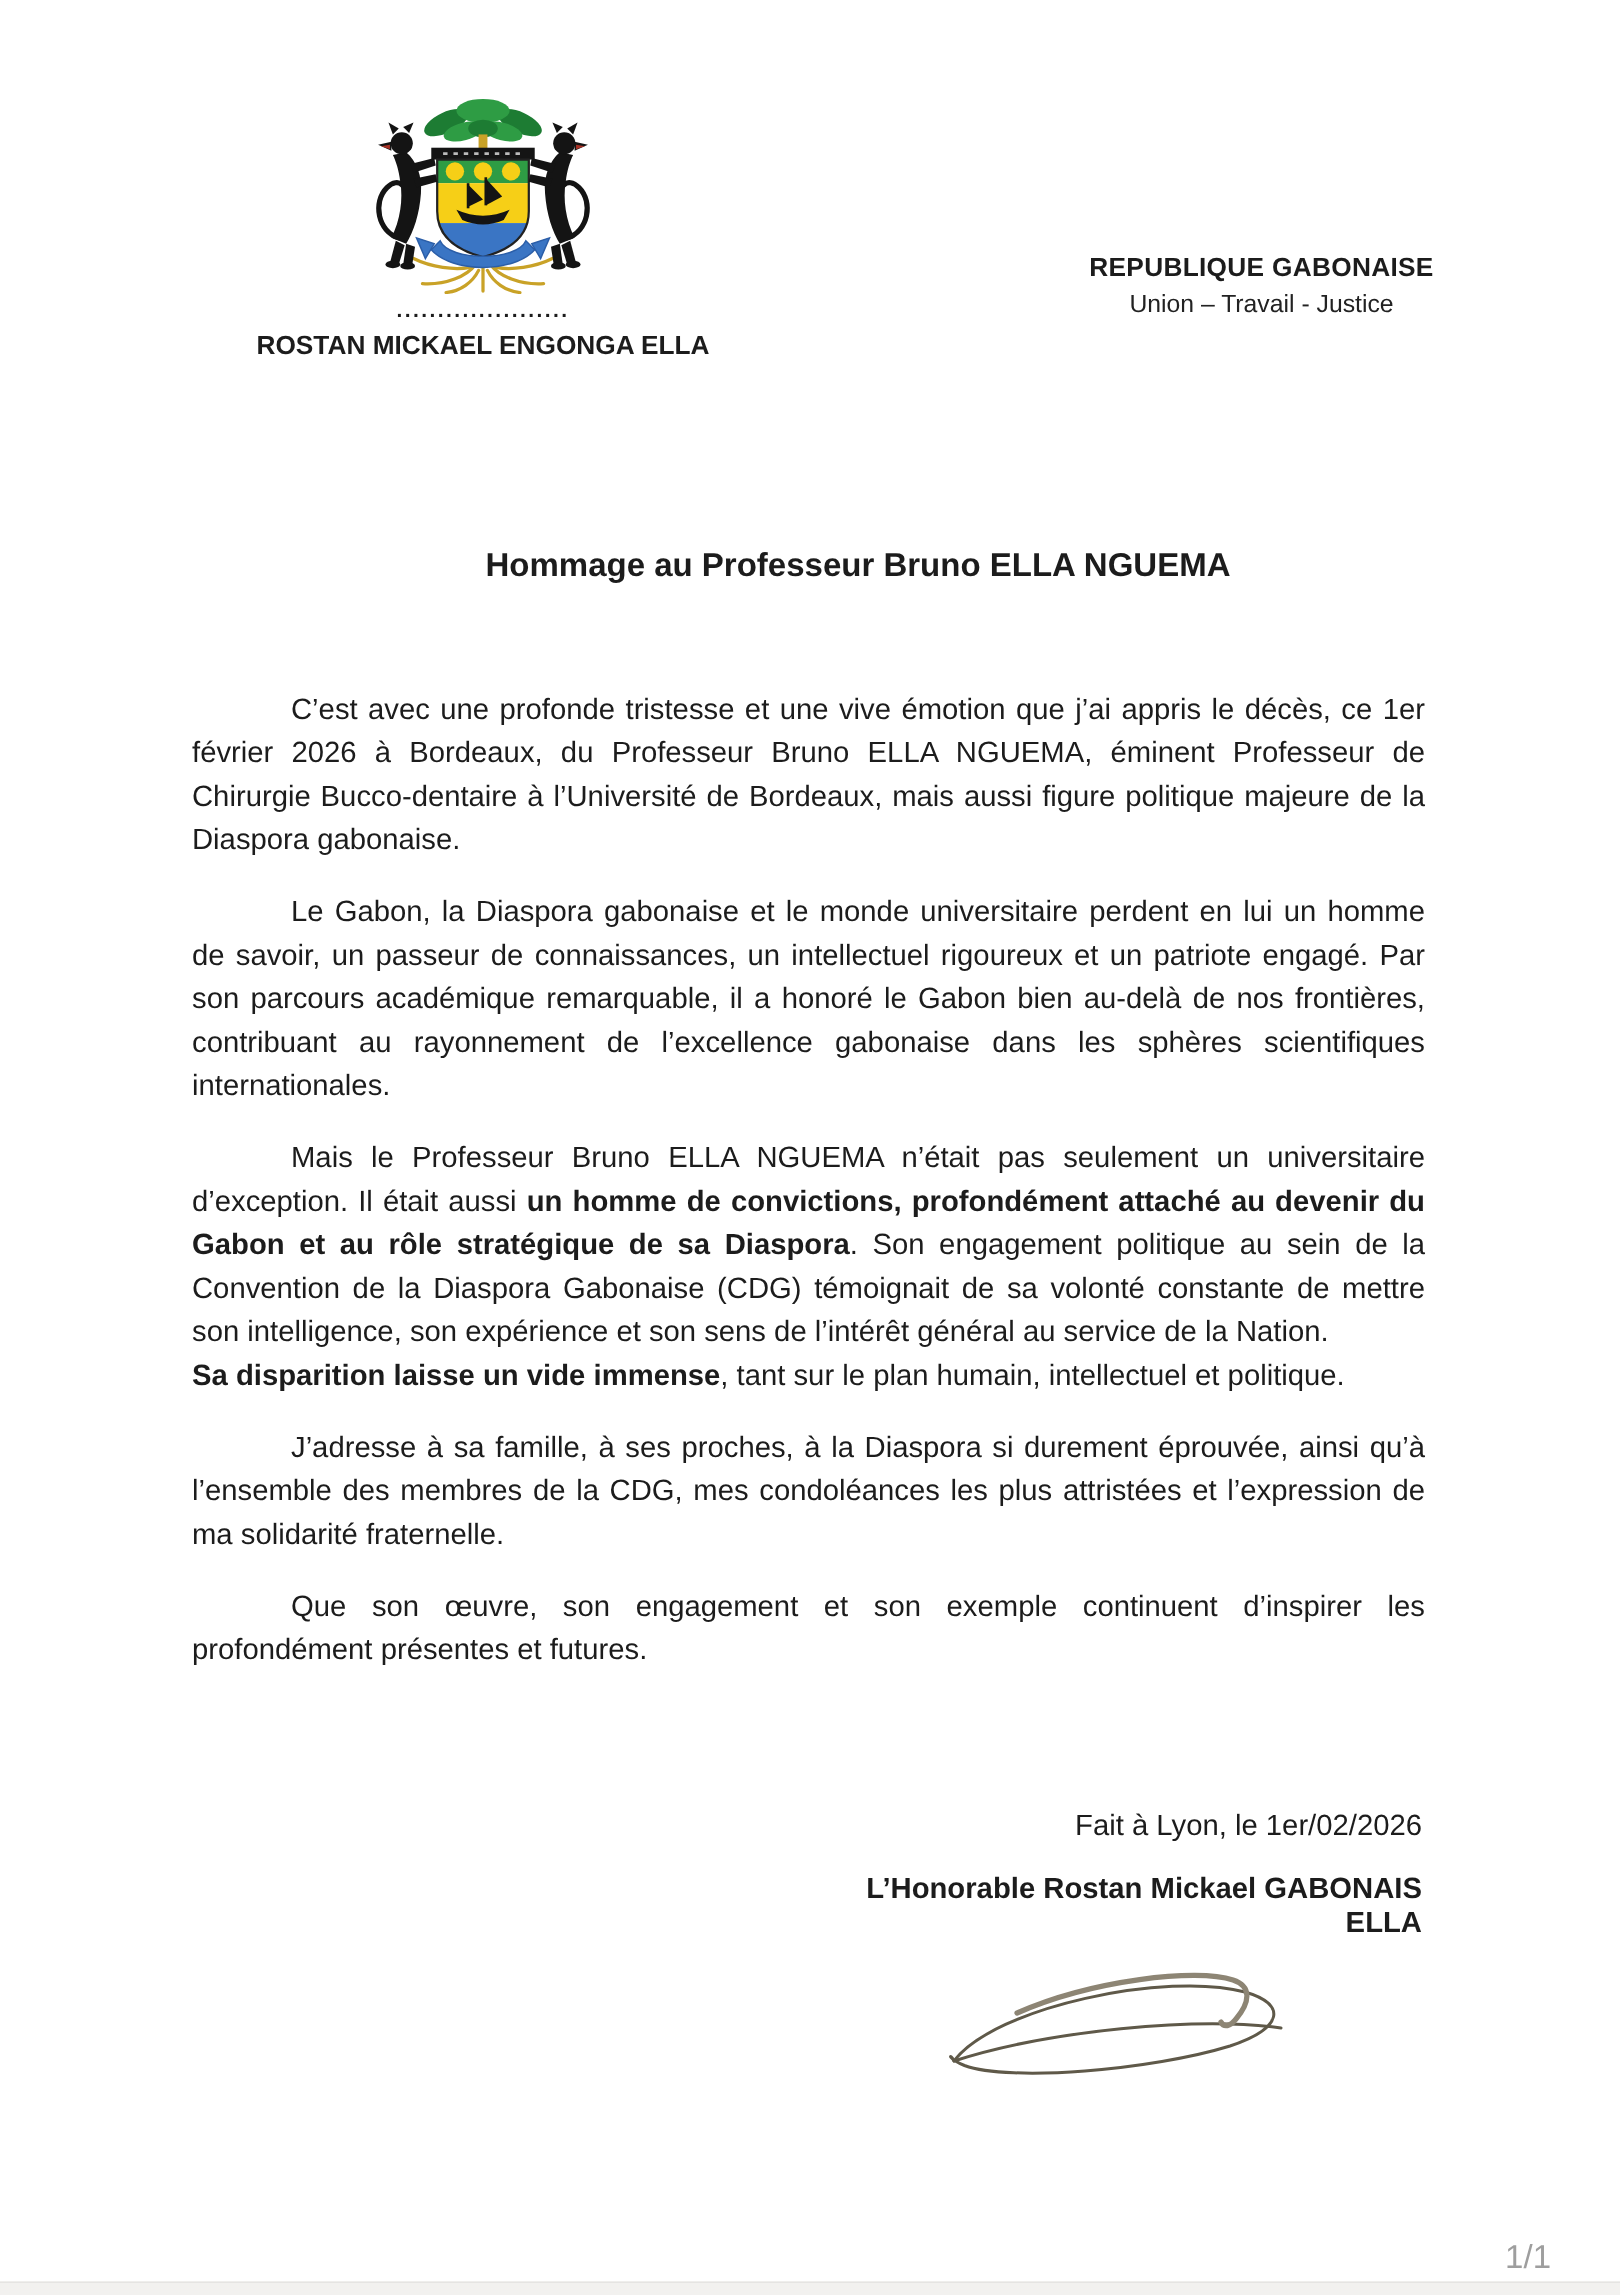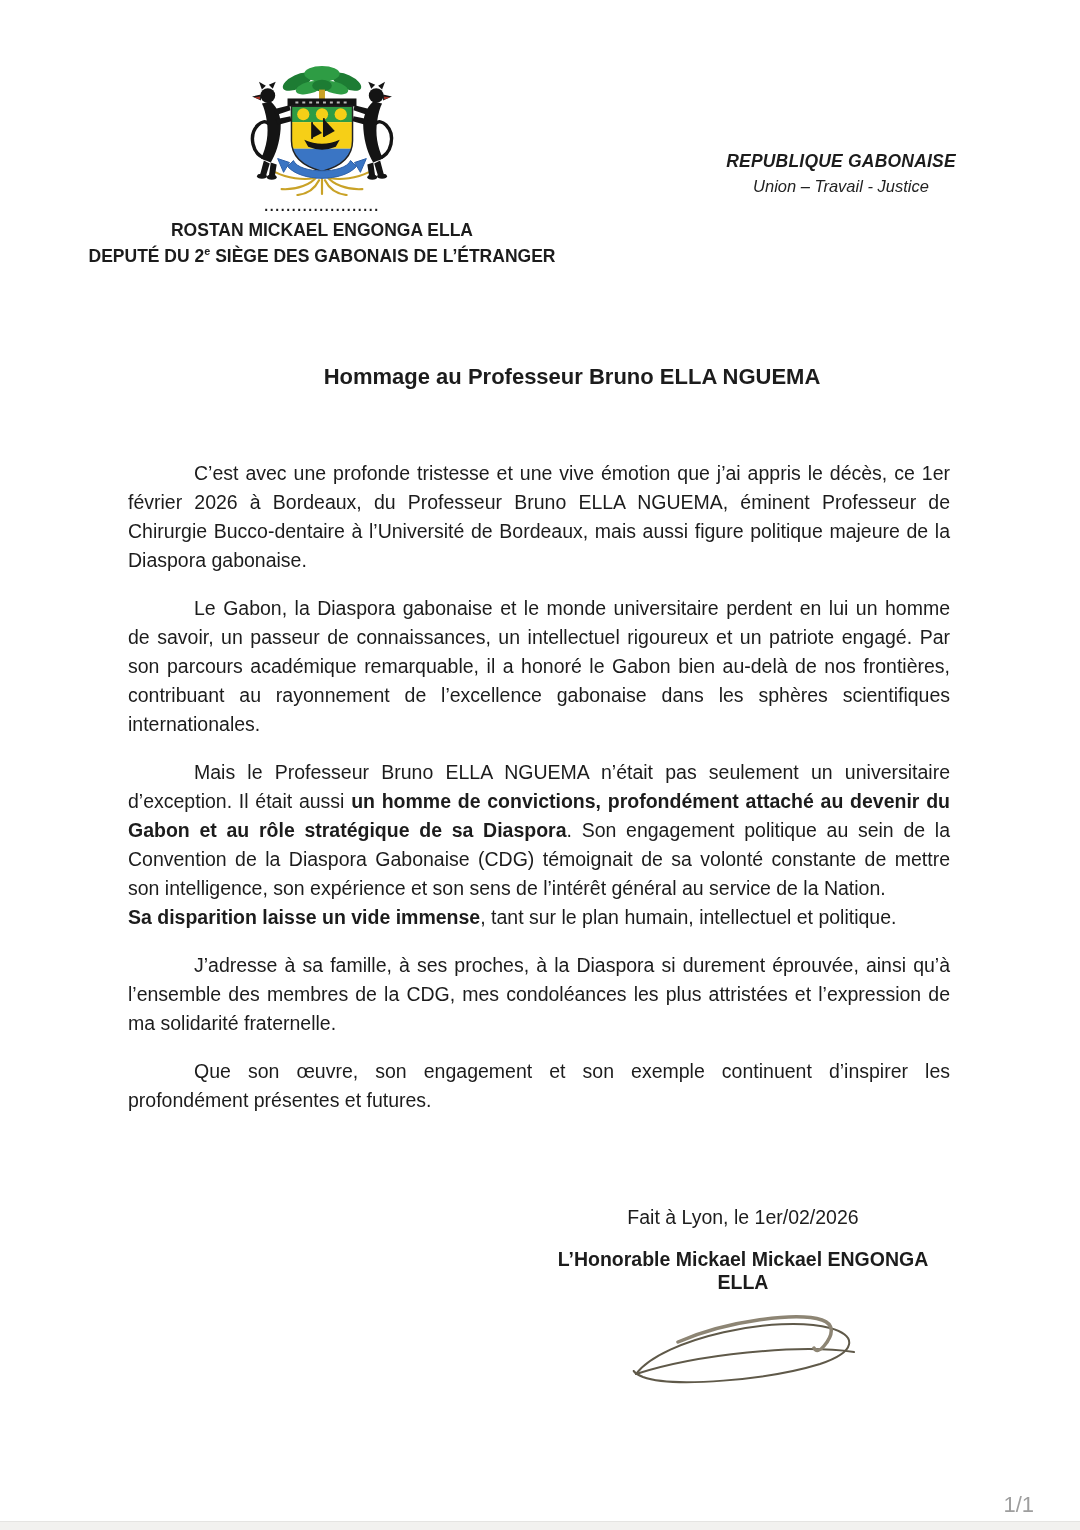--- a/index.html
+++ b/index.html
@@ -8,35 +8,35 @@
     font-family:"Liberation Sans",sans-serif;color:#1c1c1c;overflow:hidden;
   }
   
   .letterhead-left{position:absolute;left:60px;top:64px;width:524px;text-align:center;font-weight:700;}
   .emblem{display:block;margin:0 auto 4px auto;}
   .org-name{font-size:17.5px;letter-spacing:.3px;}
   .dotted-sep{font-size:14px;letter-spacing:1.6px;line-height:13px;margin-top:3px;font-weight:700;}
   .deputy-name{font-size:17.5px;margin-top:7px;}
   .deputy-role{font-size:17.5px;margin-top:4px;}
   .deputy-role sup{font-size:.62em;}
-  .letterhead-right{position:absolute;left:688px;top:151px;width:306px;text-align:center;font-style:italic;}
+  .letterhead-right{position:absolute;left:688px;top:168px;width:306px;text-align:center;}
   .country-name{font-weight:700;font-size:17.5px;letter-spacing:.2px;}
   .motto{font-size:16.5px;margin-top:5px;color:#222;}
   
   .letter-title{
     position:absolute;top:364px;left:128px;width:852px;box-sizing:border-box;padding-left:36px;
     text-align:center;font-size:22px;font-weight:700;margin:0;
   }
   
   .body-text{position:absolute;top:459px;left:128px;width:822px;font-size:19.5px;line-height:29px;text-align:justify;}
   .body-text p{margin:0 0 19px 0;}
   .body-text p.indent{text-indent:66px;}
   .body-text p.tight{margin-bottom:0;}
   
-  .closing{position:absolute;left:538px;top:1206px;width:410px;text-align:center;font-size:19.5px;}
+  .closing{position:absolute;left:538px;top:1206px;width:410px;text-align:right;font-size:19.5px;}
   .signatory{font-weight:700;margin-top:19px;font-size:19.5px;}
   .signature-svg{display:block;margin:8px auto 0 auto;}
   
   .page-number{position:absolute;right:46px;bottom:12px;font-size:22px;color:var(--pagenum,#9e9e9e);}
   .bottom-strip{position:absolute;left:0;right:0;bottom:0;height:8px;background:#f2f1ef;border-top:1px solid #e5e4e2;}
 </style>
 </head>
 <body>
 
 <div class="page">
@@ -108,42 +108,41 @@
         </g>
         <path d="M23,31 L14,33 L23,37 Z" fill="var(--ink,#141414)"></path>
         <path d="M22,33 L16,34 L22,36 Z" fill="var(--mouth,#a93226)"></path>
       </g>
 
       <use href="#pantherL" transform="translate(170,0) scale(-1,1)"></use>
     </svg>
 
     <div class="dotted-sep">.....................</div>
     <div class="deputy-name">ROSTAN MICKAEL ENGONGA ELLA</div>
-    <div class="deputy-role"><span>DEPUTÉ DU 2</span><sup>e</sup><span> SIÈGE DES GABONAIS DE L’ÉTRANGER</span></div>
   </div>
 
   <div class="letterhead-right">
     <div class="country-name">REPUBLIQUE GABONAISE</div>
     <div class="motto">Union – Travail - Justice</div>
   </div>
 
   <h1 class="letter-title">Hommage au Professeur Bruno ELLA NGUEMA</h1>
 
   <main class="body-text">
     <p class="indent"><span>C’est avec une profonde tristesse et une vive émotion que j’ai appris le décès, ce 1er février 2026 à Bordeaux, du </span><span style="font-weight: 400;">Professeur Bruno ELLA NGUEMA</span><span>, éminent Professeur de Chirurgie Bucco-dentaire à l’Université de Bordeaux, mais aussi figure politique majeure de la Diaspora gabonaise.</span></p>
     <p class="indent"><span>Le Gabon, la Diaspora gabonaise et le monde universitaire perdent en lui un homme de savoir, un passeur de connaissances, un intellectuel rigoureux et un patriote engagé. Par son parcours académique remarquable, il a honoré le Gabon bien au-delà de nos frontières, contribuant au rayonnement de l’excellence gabonaise dans les sphères scientifiques internationales.</span></p>
     <p class="indent tight"><span>Mais le Professeur Bruno ELLA NGUEMA n’était pas seulement un universitaire d’exception. Il était aussi </span><span style="font-weight: 700;">un homme de convictions, profondément attaché au devenir du Gabon et au rôle stratégique de sa Diaspora</span><span>. Son engagement politique au sein de la Convention de la Diaspora Gabonaise (CDG) témoignait de sa volonté constante de mettre son intelligence, son expérience et son sens de l’intérêt général au service de la Nation.</span></p>
     <p><span style="font-weight: 700;">Sa disparition laisse un vide immense</span><span>, tant sur le plan humain, intellectuel et politique.</span></p>
     <p class="indent"><span>J’adresse à sa famille, à ses proches, à la Diaspora si durement éprouvée, ainsi qu’à l’ensemble des membres de la CDG, mes condoléances les plus attristées et l’expression de ma solidarité fraternelle.</span></p>
     <p class="indent"><span>Que son œuvre, son engagement et son exemple continuent d’inspirer les profondément présentes et futures.</span></p>
   </main>
 
   <div class="closing">
     <div>Fait à Lyon, le 1er/02/2026</div>
-    <div class="signatory">L’Honorable Mickael Mickael ENGONGA ELLA</div>
+    <div class="signatory">L’Honorable Rostan Mickael GABONAIS ELLA</div>
     <svg class="signature-svg" width="250" height="105" viewBox="0 0 250 105" aria-hidden="true">
       <g stroke="var(--signature,#5f5949)" fill="none" stroke-linecap="round">
         <path stroke-width="2" d="M18,72 C45,36 160,12 212,26 C240,34 238,50 202,62 C150,78 55,86 25,75 C13,70 15,66 18,72"></path>
         <path stroke-width="2" d="M18,72 C80,52 180,42 236,50"></path>
         <path stroke-width="3.5" stroke="#8d8574" d="M60,40 C110,18 180,10 204,18 C216,22 216,32 206,44 C202,49 198,50 196,46"></path>
       </g>
     </svg>
   </div>
 
   <div class="page-number">1/1</div>

